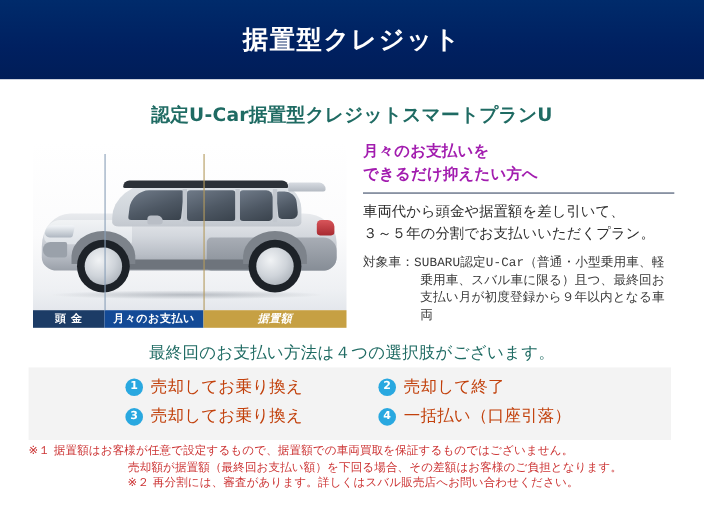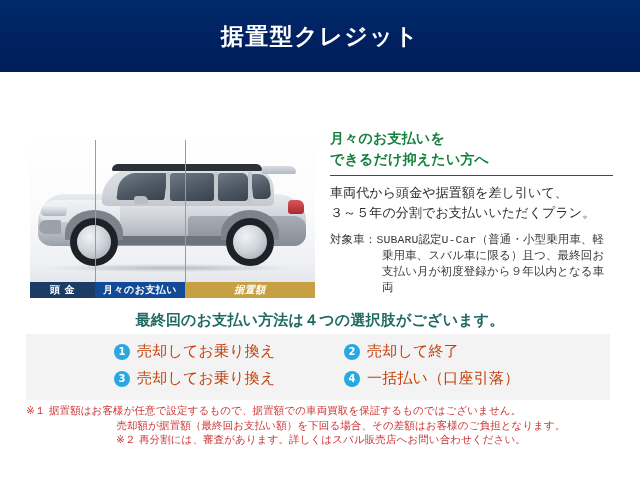--- a/index.html
+++ b/index.html
@@ -281,21 +281,21 @@
   .seg-3 { width: 130px; background: #c6a043; font-style: italic; }
 
   
   .right-col {
     position: absolute;
     left: 330px;
     top: 128px;
     width: 285px;
   }
   .rc-heading {
-    color: #15803d;
+    color: #a21caf;
     font-size: 14px;
     font-weight: bold;
     line-height: 21px;
     letter-spacing: 0.2px;
   }
   .rc-rule {
     margin-top: 5px;
     width: 283px;
     height: 1px;
     background: #3b4a66;
@@ -320,21 +320,21 @@
 
   
   .options-heading {
     position: absolute;
     left: 0;
     top: 311px;
     width: 640px;
     text-align: center;
     color: #1f6b63;
     font-size: 15px;
-    font-weight: bold;
+    font-weight: normal;
     letter-spacing: 0.2px;
   }
 
   
   .options-panel {
     position: absolute;
     left: 26px;
     top: 334px;
     width: 584px;
     height: 66px;
@@ -395,20 +395,21 @@
 </style>
 </head>
 <body>
 
 <div class="page">
 
   <div class="header">
     <div class="header-title">据置型クレジット</div>
   </div>
 
+  <div class="subtitle">認定U-Car据置型クレジットスマートプランU</div>
 
   <div class="figure">
     <div class="photo">
       <div class="shadow"></div>
       <div class="car">
         <div class="car-body"></div>
         <div class="car-hood"></div>
         <div class="car-greenhouse"></div>
         <div class="car-roof"></div>
         <div class="win win1"></div>

